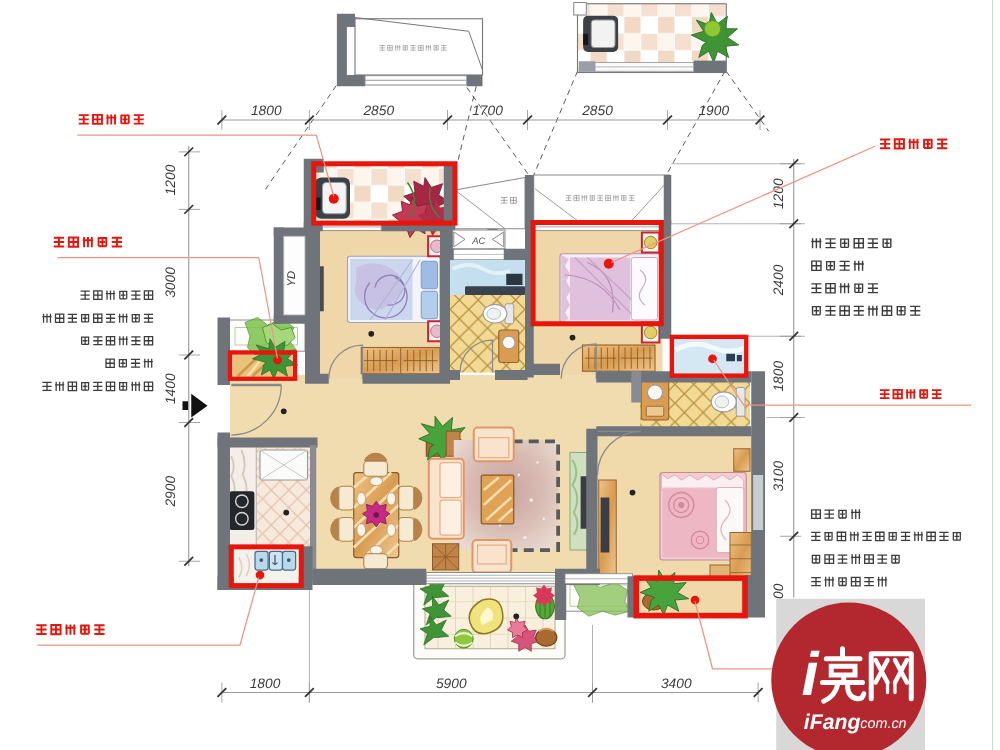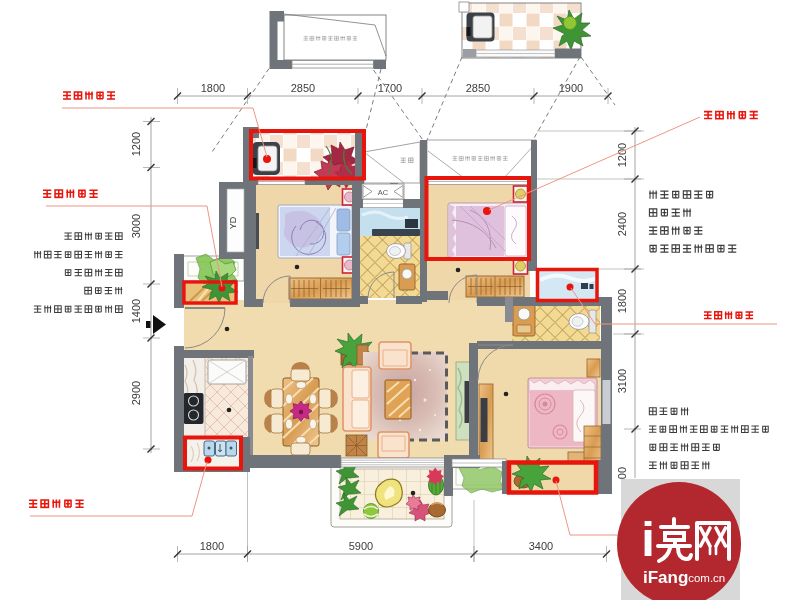--- a/index.html
+++ b/index.html
@@ -1,15 +1,15 @@
 <!DOCTYPE html>
 <html><head><meta charset="utf-8">
 <style>
 html,body{margin:0;padding:0;background:#fff;}
-#page{width:794px;height:600px;position:relative;overflow:hidden;background:#15803d;}
+#page{width:794px;height:600px;position:relative;overflow:hidden;background:#15803d;font-style:italic;}
 text{font-family:"Liberation Sans",sans-serif;}
 </style></head><body>
 <div id="page">
 <svg width="800" height="600" viewBox="0 0 800 600">
 <defs>
 <symbol id="ga" viewBox="0 0 10 10">
           <path d="M1,1.6 H9 M1,5 H9 M1,8.4 H9 M5,1.6 V8.4"></path>
         </symbol>
 <symbol id="gb" viewBox="0 0 10 10">
           <path d="M1.4,1.4 H8.6 V8.6 H1.4 Z M1.4,5 H8.6 M5,1.4 V8.6"></path>

